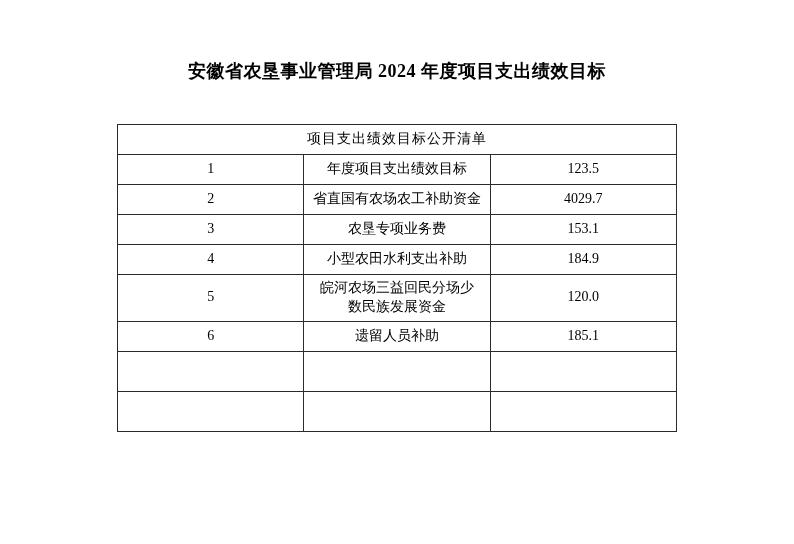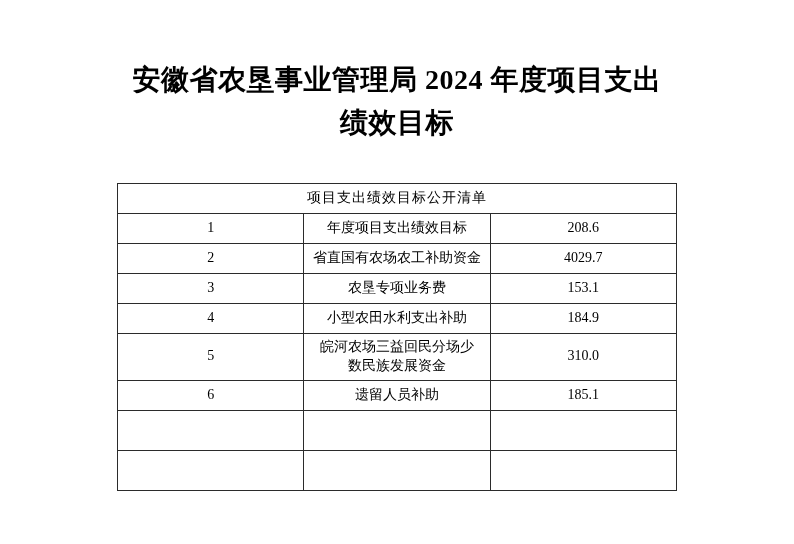--- a/index.html
+++ b/index.html
@@ -17,21 +17,21 @@
   .page {
     position: relative;
     width: 794px;
     height: 544px;
     box-sizing: border-box;
   }
   .doc-title {
     margin: 0;
     padding: 58px 120px 0 120px;
     text-align: center;
-    font-size: 28px;
+    font-size: 18px;
     font-weight: bold;
     line-height: 1.55;
     letter-spacing: 0.5px;
   }
   .table-wrap {
     margin: 38px auto 8px auto;
     width: 560px;
   }
   table.sheet {
     border-collapse: collapse;
@@ -85,21 +85,21 @@
 
   <div class="table-wrap">
     <table class="sheet">
       <tbody>
         <tr>
           <td class="caption" colspan="3">项目支出绩效目标公开清单</td>
         </tr>
         <tr>
           <td class="idx">1</td>
           <td class="name">年度项目支出绩效目标</td>
-          <td class="amount">208.6</td>
+          <td class="amount">123.5</td>
         </tr>
         <tr>
           <td class="idx">2</td>
           <td class="name">省直国有农场农工补助资金</td>
           <td class="amount">4029.7</td>
         </tr>
         <tr>
           <td class="idx">3</td>
           <td class="name">农垦专项业务费</td>
           <td class="amount">153.1</td>
@@ -107,21 +107,21 @@
         <tr>
           <td class="idx">4</td>
           <td class="name">小型农田水利支出补助</td>
           <td class="amount">184.9</td>
         </tr>
         <tr class="tall">
           <td class="idx">5</td>
           <td class="name">
               <span class="name-wrap">皖河农场三益回民分场少数民族发展资金</span>
             </td>
-          <td class="amount">310.0</td>
+          <td class="amount">120.0</td>
         </tr>
         <tr>
           <td class="idx">6</td>
           <td class="name">遗留人员补助</td>
           <td class="amount">185.1</td>
         </tr>
         <tr class="blank">
           <td class="idx"></td>
           <td class="name"></td>
           <td class="amount"></td>

